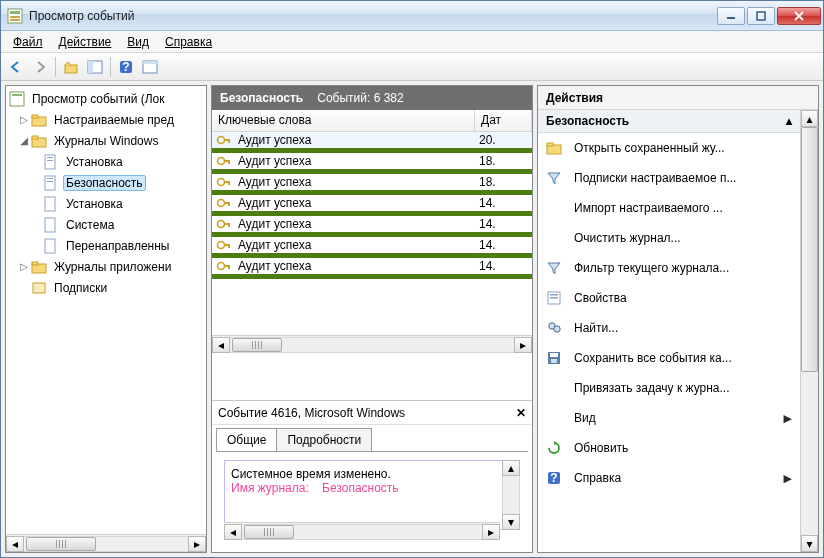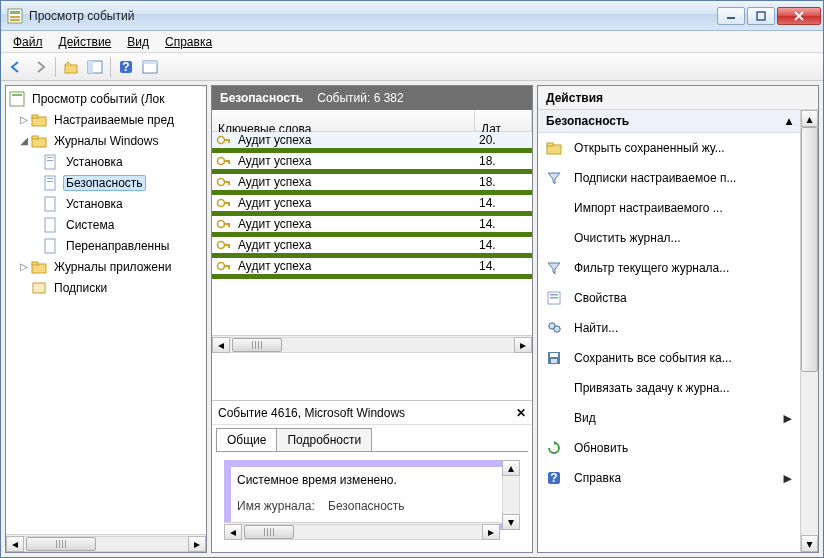--- a/index.html
+++ b/index.html
@@ -29,36 +29,36 @@
 .tlabel{padding:1px 3px}
 .tlabel.sel{background:#cde8ff;border:1px solid #7fb6e6;border-radius:2px;padding:0 2px}
 .hscroll{height:18px;background:#f0f0f0;border-top:1px solid #d0d0d0;display:flex;align-items:center}
 .hbtn{width:18px;height:16px;background:linear-gradient(#fdfdfd,#e3e3e3);border:1px solid #b8b8b8;display:flex;align-items:center;justify-content:center}
 .htrack{flex:1;height:16px;background:#efefef;border-top:1px solid #d7d7d7;border-bottom:1px solid #d7d7d7;position:relative}
 .hthumb{position:absolute;height:14px;top:0;background:linear-gradient(#f7f7f7,#d9d9d9);border:1px solid #a9a9a9;border-radius:2px;display:flex;align-items:center;justify-content:center}
 .grip{width:10px;height:8px;background:repeating-linear-gradient(90deg,#9c9c9c 0 1px,transparent 1px 3px)}
 .center-hdr{height:24px;background:#6f6f6f;color:#fff;display:flex;align-items:center;padding:0 8px;gap:14px;font-size:13px}
 .center-hdr .name{font-weight:600}
 .grid-hdr{height:22px;display:flex;border-bottom:1px solid #d6d6d6;background:linear-gradient(#fdfdfd,#f1f1f1)}
-.gcol{border-right:1px solid #d6d6d6;padding:12px 6px}
+.gcol{border-right:1px solid #d6d6d6;padding:3px 6px}
 .grid-body{overflow:hidden;flex:1}
 .grow-wrap{height:203px;overflow:hidden}
 .grow{height:21px;display:flex;align-items:center;border-bottom:5px solid #4d7c0f;cursor:default}
 .grow.sel{background:#eef5fc}
 .grow .c1{width:263px;display:flex;align-items:center;padding-left:4px}
 .grow .c2{width:50px;padding-left:4px}
 .key-icon{width:16px;height:16px;margin-right:6px}
 .detail{border-top:1px solid #c7c7c7;display:flex;flex-direction:column;height:152px}
 .detail-hdr{height:24px;display:flex;align-items:center;justify-content:space-between;padding:0 6px;background:#fff;border-bottom:1px solid #e0e0e0}
 .tabs{display:flex;align-items:flex-end;height:26px;padding:4px 4px 0 4px;background:#fff}
 .tab{padding:4px 10px;border:1px solid #9c9c9c;border-bottom:none;background:#fff;margin-right:-1px;cursor:default}
 .tab.active{position:relative;z-index:2;background:#fff}
 .tab.inactive{background:#f4f4f4}
 .detail-body{flex:1;border-top:1px solid #9c9c9c;margin:0 4px 4px 4px;padding:8px;position:relative;background:#fff}
-.evt-text{border:7px solid #c4b5fd;padding:6px;height:70px;display:flex;flex-direction:column;gap:12px;overflow:hidden}
+.evt-text{border:1px solid #c4b5fd;padding:6px;height:70px;display:flex;flex-direction:column;gap:0;overflow:hidden}
 .evt-sb{position:absolute;right:8px;top:8px;width:18px;height:70px;display:flex;flex-direction:column}
 .evt-sb .sb-btn{height:16px;background:linear-gradient(#fdfdfd,#e3e3e3);border:1px solid #b8b8b8;display:flex;align-items:center;justify-content:center}
 .evt-sb .sb-track{flex:1;background:#efefef;border-left:1px solid #d7d7d7;border-right:1px solid #d7d7d7}
 .actions-hdr{height:24px;background:#f4f4f4;border-bottom:1px solid #d6d6d6;display:flex;align-items:center;padding:0 8px;font-weight:600}
 .actions-body{flex:1;overflow:hidden;position:relative}
 .actions-inner{position:absolute;inset:0 18px 0 0;overflow:hidden}
 .vscroll{position:absolute;right:0;top:0;bottom:0;width:18px;background:#f0f0f0;border-left:1px solid #d0d0d0;display:flex;flex-direction:column}
 .vscroll .sb-btn{height:17px;background:linear-gradient(#fdfdfd,#e3e3e3);border:1px solid #b8b8b8;display:flex;align-items:center;justify-content:center}
 .vscroll .sb-track{flex:1;background:#efefef;position:relative}
 .vscroll .sb-thumb{position:absolute;left:0;right:0;top:0;height:60%;background:linear-gradient(90deg,#f7f7f7,#d9d9d9);border:1px solid #a9a9a9;border-radius:2px}
@@ -358,21 +358,21 @@
           <span>Событие 4616, Microsoft Windows</span>
           <span style="font-weight:bold;cursor:default">✕</span>
         </div>
         <div class="tabs">
           <div class="tab active">Общие</div>
           <div class="tab inactive">Подробности</div>
         </div>
         <div class="detail-body">
           <div class="evt-text">
             <div>Системное время изменено.</div>
-            <div style="color:#404040"><span>Имя журнала:</span>&nbsp;&nbsp;&nbsp;&nbsp;<span>Безопасность</span></div>
+            <div style="color:#ec4899"><span>Имя журнала:</span>&nbsp;&nbsp;&nbsp;&nbsp;<span>Безопасность</span></div>
           </div>
           <div class="evt-sb">
             <div class="sb-btn">▴</div>
             <div class="sb-track"></div>
             <div class="sb-btn">▾</div>
           </div>
           <div class="hscroll" style="position:absolute;left:8px;right:28px;bottom:8px">
             <div class="hbtn">◂</div>
             <div class="htrack">
                 <div class="hthumb" style="left:2px;width:50px">

